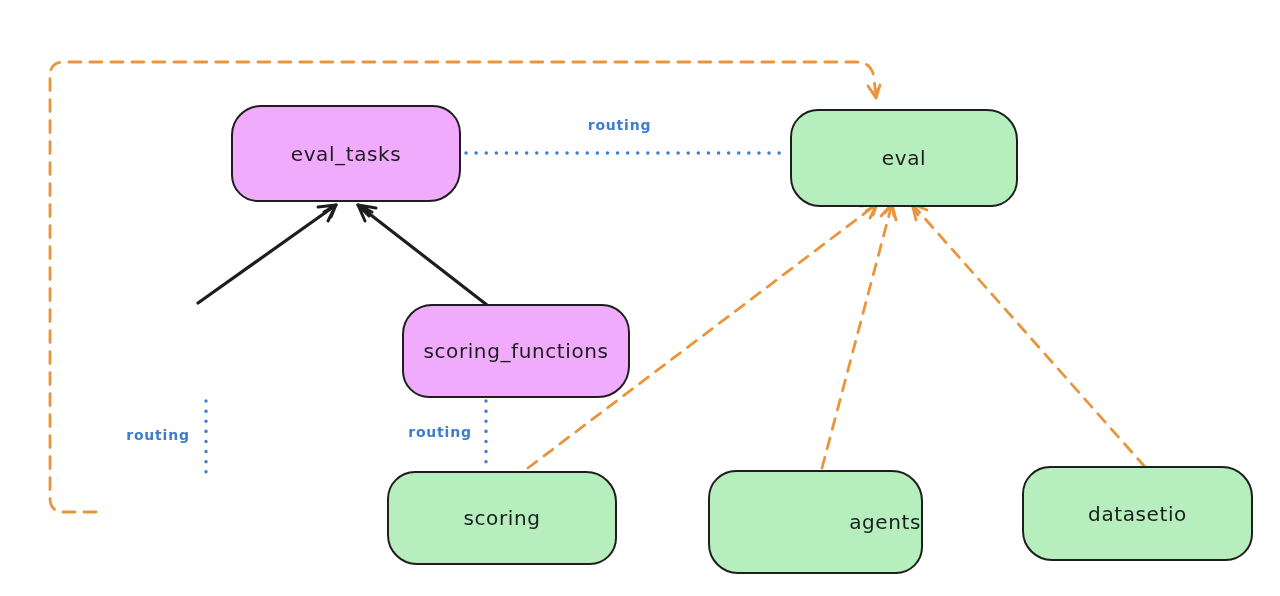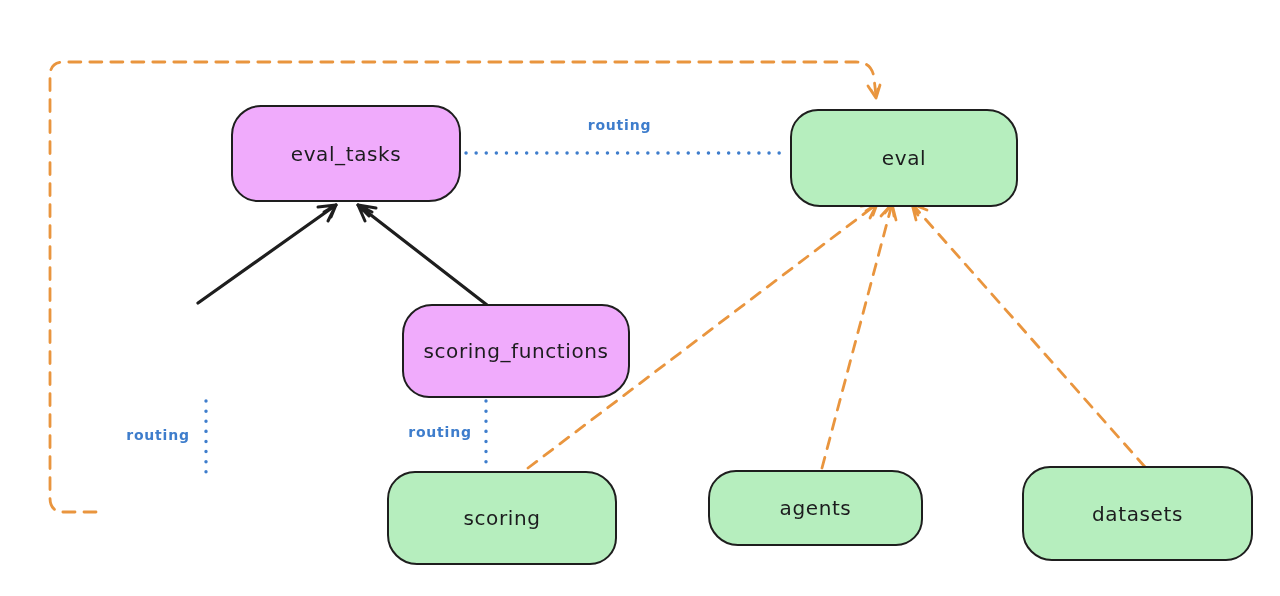--- a/index.html
+++ b/index.html
@@ -20,21 +20,21 @@
     background:#fff;
   }
   .node-blue{background:#f0abfc;border-radius:30px 28px 32px 27px;}
   .node-green{background:#b6eebe;border-radius:28px 31px 27px 30px;}
   .n-eval_tasks{left:231px;top:105px;width:230px;height:97px;}
   .n-eval{left:790px;top:103px;width:228px;height:98px;margin-top:6px;}
   .n-datasets{left:98px;top:304px;width:229px;height:94px;}
   .n-scoring_functions{left:402px;top:304px;width:228px;height:94px;}
   .n-datasetio{left:96px;top:476px;width:229px;height:90px;}
   .n-scoring{left:387px;top:471px;width:230px;height:94px;}
-  .n-agents{left:708px;top:470px;width:215px;height:76px;}
+  .n-agents{left:708px;top:470px;width:215px;height:104px;justify-content:flex-end;}
   .n-inference{left:1022px;top:466px;width:231px;height:95px;}
   .edge-label{
     position:absolute;z-index:3;
     color:#3e7dcc;font-size:14px;font-weight:bold;letter-spacing:0.8px;
   }
   .lbl-routing-top{left:572px;top:117px;width:95px;text-align:center;}
   .lbl-routing-datasets{left:118px;top:427px;width:80px;text-align:center;}
   .lbl-routing-scoring{left:398px;top:424px;width:84px;text-align:center;}
 </style>
 </head>
@@ -85,20 +85,20 @@
 
   <div class="node node-green n-scoring">
     <span>scoring</span>
   </div>
 
   <div class="node node-green n-agents">
     <span>agents</span>
   </div>
 
   <div class="node node-green n-inference">
-    <span>datasets</span>
+    <span>datasetio</span>
   </div>
 
   <div class="edge-label lbl-routing-top">routing</div>
   <div class="edge-label lbl-routing-datasets">routing</div>
   <div class="edge-label lbl-routing-scoring">routing</div>
 
 </div>
 
 </body></html>

